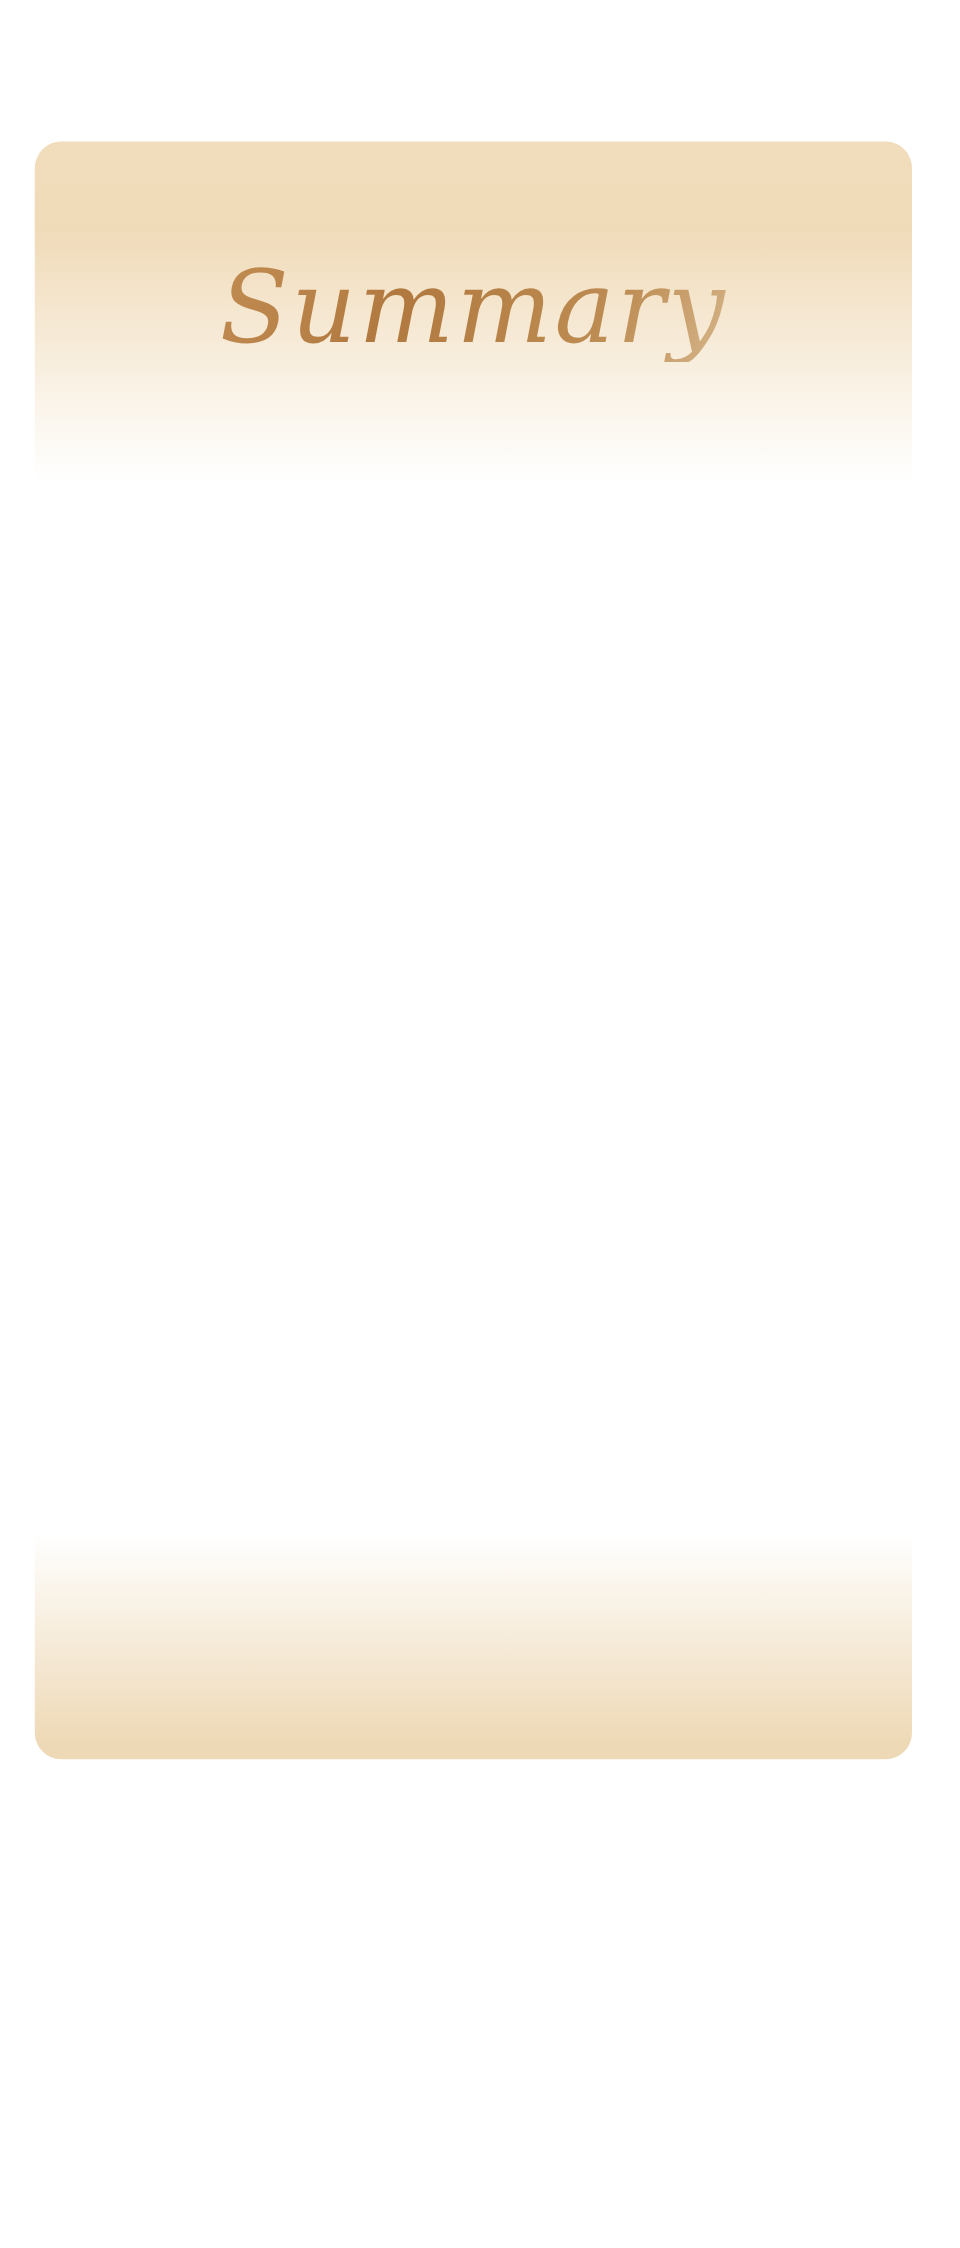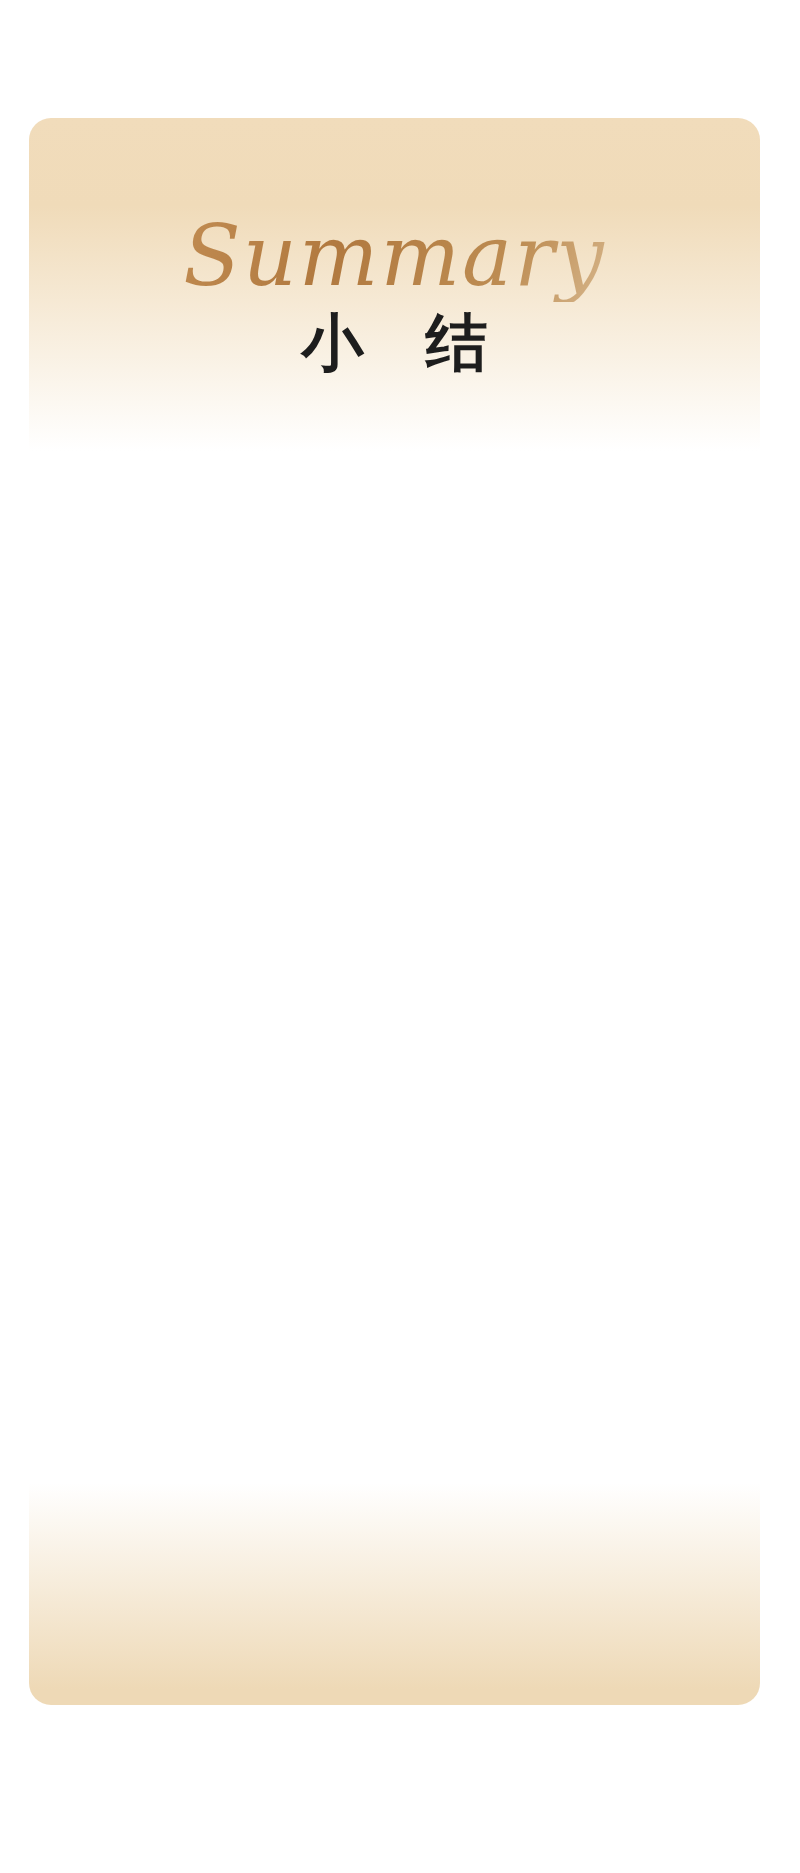--- a/index.html
+++ b/index.html
@@ -13,21 +13,21 @@
     height: 1873px;
     background: #ffffff;
     overflow: hidden;
     font-family: "Liberation Sans", sans-serif;
   }
   .card {
     position: absolute;
     left: 29px;
     top: 118px;
     width: 731px;
-    height: 1587px;
+    height: 1348px;
     border-radius: 22px;
     background: linear-gradient(
       180deg,
       #f1dcbb 0%,
       #f0dbb9 5.5%,
       #ffffff 21%,
       #ffffff 86%,
       #eed9b6 99%,
       #eed9b6 100%
     );
@@ -73,15 +73,14 @@
     text-justify: inter-ideograph;
     letter-spacing: 0px;
   }
 </style>
 </head>
 <body>
 
 <div class="page">
   <section class="card">
     <div class="title-en">Summary</div>
-    <div class="title-zh">小　结</div>
   </section>
 </div>
 
 </body></html>

